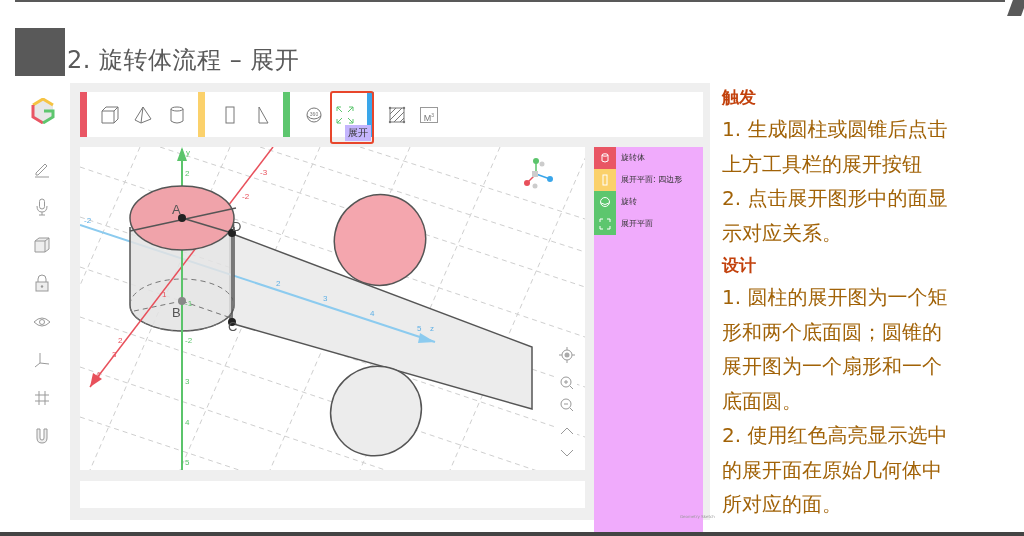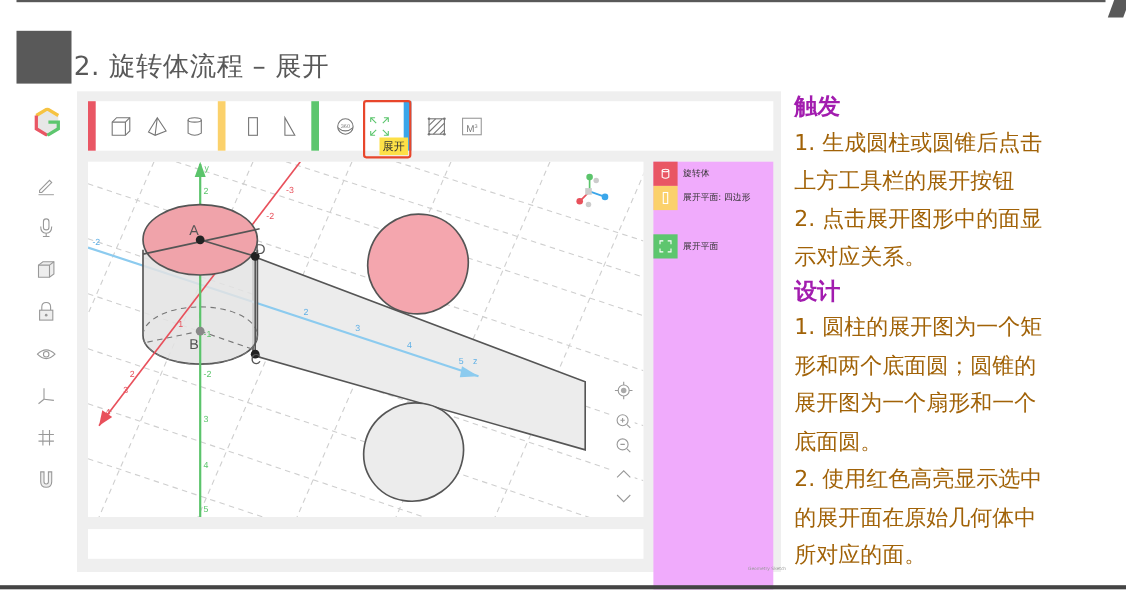--- a/index.html
+++ b/index.html
@@ -12,34 +12,34 @@
 
   .app{position:absolute;left:70px;top:83px;width:640px;height:437px;background:#efefef;}
   .leftbar{position:absolute;left:15px;top:90px;width:55px;height:380px;background:#fff;}
   .logo{position:absolute;left:31px;top:98px;width:24px;height:26px;}
   .lb-icon{position:absolute;left:33px;width:18px;height:18px;color:#999;}
 
   .toolbar{position:absolute;left:80px;top:92px;width:623px;height:45px;background:#fff;}
   .tb-group-bar{position:absolute;top:0;width:7px;height:45px;}
   .tb-icon{position:absolute;top:13px;width:20px;height:20px;}
   .hl-box{position:absolute;left:330px;top:91px;width:44px;height:53px;border:2.5px solid #e8462b;border-radius:3px;box-sizing:border-box;}
-  .tooltip{position:absolute;left:345px;top:125px;font-size:10px;color:#333;background:#fde047;padding:1px 3px;}
+  .tooltip{position:absolute;left:345px;top:125px;font-size:10px;color:#333;background:#c4b5fd;padding:1px 3px;}
 
   .canvas{position:absolute;left:80px;top:147px;width:505px;height:323px;background:#fff;overflow:hidden;}
   .nav-ctrl{position:absolute;left:557px;width:20px;height:20px;color:#999;background:#fff;}
   .input-bar{position:absolute;left:80px;top:481px;width:505px;height:27px;background:#fff;}
 
   .side-panel{position:absolute;left:594px;top:147px;width:109px;height:436px;background:#f0abfc;}
   .sp-item{position:absolute;left:0;width:109px;height:22px;}
   .sp-swatch{position:absolute;left:0;top:0;width:22px;height:22px;display:flex;align-items:center;justify-content:center;}
   .sp-label{position:absolute;left:27px;top:5px;font-size:8px;color:#333;white-space:nowrap;}
   .watermark{position:absolute;left:680px;top:514px;font-size:4px;color:#999;}
 
   .notes{position:absolute;left:722px;top:82px;width:300px;}
-  .notes h3{margin:0;font-size:21px;line-height:30px;color:#a21caf;font-weight:bold;}
+  .notes h3{margin:0;font-size:17px;line-height:30px;color:#c2410c;font-weight:bold;}
   .notes p{margin:0;font-size:20px;line-height:34.5px;color:#a16207;}
 </style>
 </head>
 <body>
 
 <div class="top-rule"></div>
 <div class="corner-mark"></div>
 <div class="title-block"></div>
 <div class="page-title">2. 旋转体流程 – 展开</div>
 
@@ -282,20 +282,29 @@
     <span class="sp-label">旋转体</span>
   </div>
   <div class="sp-item" style="top:22px">
     <div class="sp-swatch" style="background:#fbd16b">
         <svg width="12" height="12" viewBox="0 0 12 12">
           <rect x="4" y="1" width="4" height="10" fill="none" stroke="#fff"></rect>
         </svg>
       </div>
     <span class="sp-label">展开平面: 四边形</span>
   </div>
+  <div class="sp-item" style="top:44px">
+    <div class="sp-swatch" style="background:#5dc66e">
+        <svg width="12" height="12" viewBox="0 0 12 12">
+          <circle cx="6" cy="6" r="4.5" fill="none" stroke="#fff"></circle>
+          <path d="M2 7 Q6 10 10 7" fill="none" stroke="#fff"></path>
+        </svg>
+      </div>
+    <span class="sp-label">旋转</span>
+  </div>
   <div class="sp-item" style="top:66px">
     <div class="sp-swatch" style="background:#5dc66e">
         <svg width="12" height="12" viewBox="0 0 12 12">
           <g stroke="#fff" fill="none">
             <path d="M1 4 L1 1 L4 1"></path>
             <path d="M11 4 L11 1 L8 1"></path>
             <path d="M1 8 L1 11 L4 11"></path>
             <path d="M11 8 L11 11 L8 11"></path>
           </g>
         </svg>

